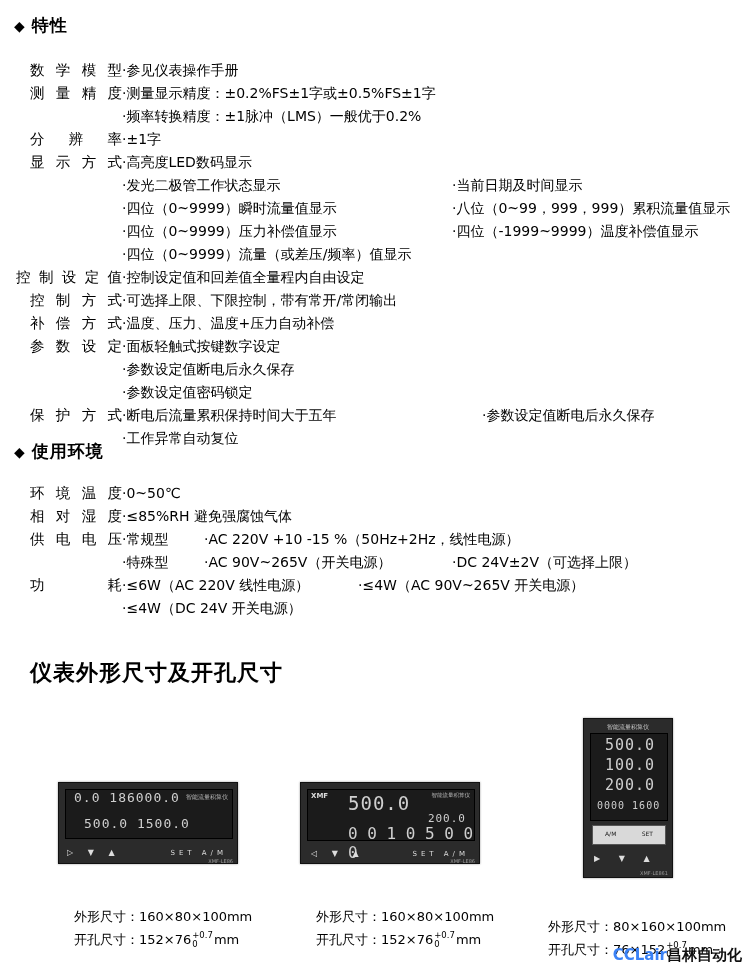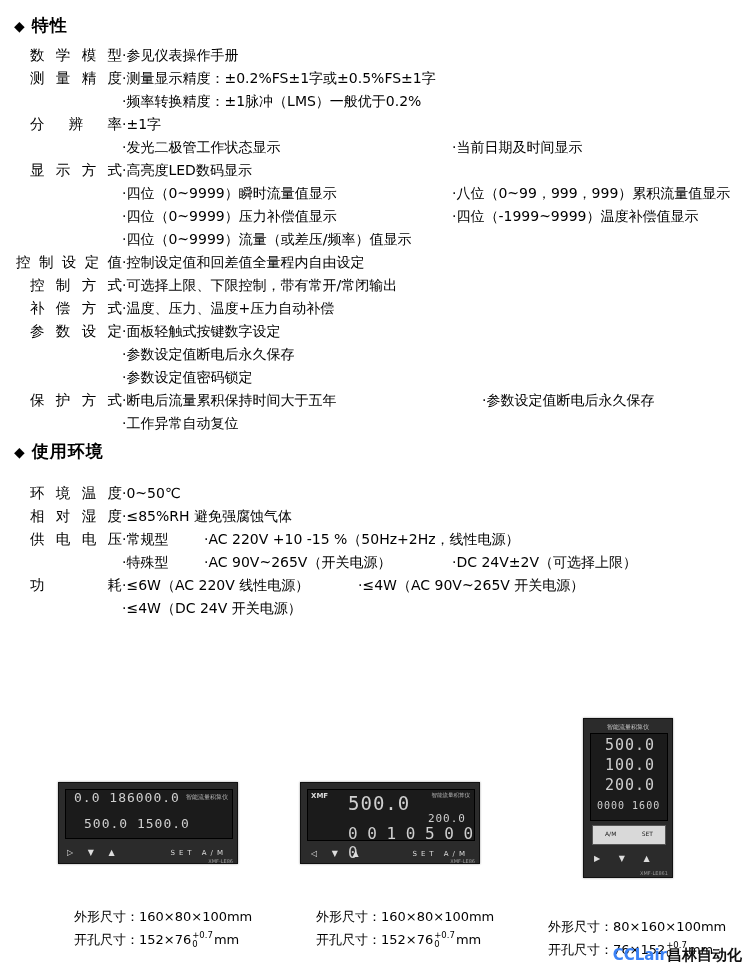--- a/index.html
+++ b/index.html
@@ -22,21 +22,21 @@
     padding:0;
     display:flex;
     align-items:center;
     gap:6px;
   }
   .diamond{font-size:14px;}
 
   
   .spec-table{
     margin-left:16px;
-    margin-top:8px;
+    margin-top:23px;
   }
   .row{
     display:flex;
     align-items:flex-start;
     margin-bottom:3px;
     line-height:20px;
   }
   .label{
     width:92px;
     flex:0 0 92px;
@@ -146,32 +146,32 @@
       </div>
 
       <div class="row">
         <div class="label">分 辨 率</div>
         <div class="vals">
             <div class="val">·±1字</div>
           </div>
       </div>
 
       <div class="row">
+        <div class="label">显示方式</div>
+        <div class="vals">
+            <div class="val">·高亮度LED数码显示</div>
+          </div>
+      </div>
+
+      <div class="row">
         <div class="label"></div>
         <div class="vals">
           <div class="val col1">·发光二极管工作状态显示</div>
           <div class="val">·当前日期及时间显示</div>
         </div>
-      </div>
-
-      <div class="row">
-        <div class="label">显示方式</div>
-        <div class="vals">
-            <div class="val">·高亮度LED数码显示</div>
-          </div>
       </div>
 
       <div class="row">
         <div class="label"></div>
         <div class="vals">
           <div class="val col1">·四位（0~9999）瞬时流量值显示</div>
           <div class="val">·八位（0~99，999，999）累积流量值显示</div>
         </div>
       </div>
 
@@ -302,20 +302,21 @@
       <div class="row">
         <div class="label"></div>
         <div class="vals">
             <div class="val">·≤4W（DC 24V  开关电源）</div>
           </div>
       </div>
 
     </div>
   </div>
 
+  <div class="big-title" style="position:absolute;left:14px;top:658px;">仪表外形尺寸及开孔尺寸</div>
 
   <div style="position:absolute;left:0;top:700px;width:750px;height:230px;">
 
     <div class="dev" style="left:58px;top:82px;width:178px;height:80px;">
       <div class="screen" style="left:6px;top:6px;width:166px;height:48px;">
         <div class="seg" style="position:absolute;left:8px;top:0;font-size:13px;">0.0  186000.0</div>
         <div class="seg" style="position:absolute;left:18px;top:26px;font-size:13px;">500.0   1500.0</div>
         <div style="position:absolute;right:4px;top:3px;color:#bbb;font-size:6px;">智能流量积算仪</div>
       </div>
       <div style="position:absolute;left:8px;bottom:6px;color:#ddd;font-size:8px;letter-spacing:6px;">▷ ▼ ▲</div>

